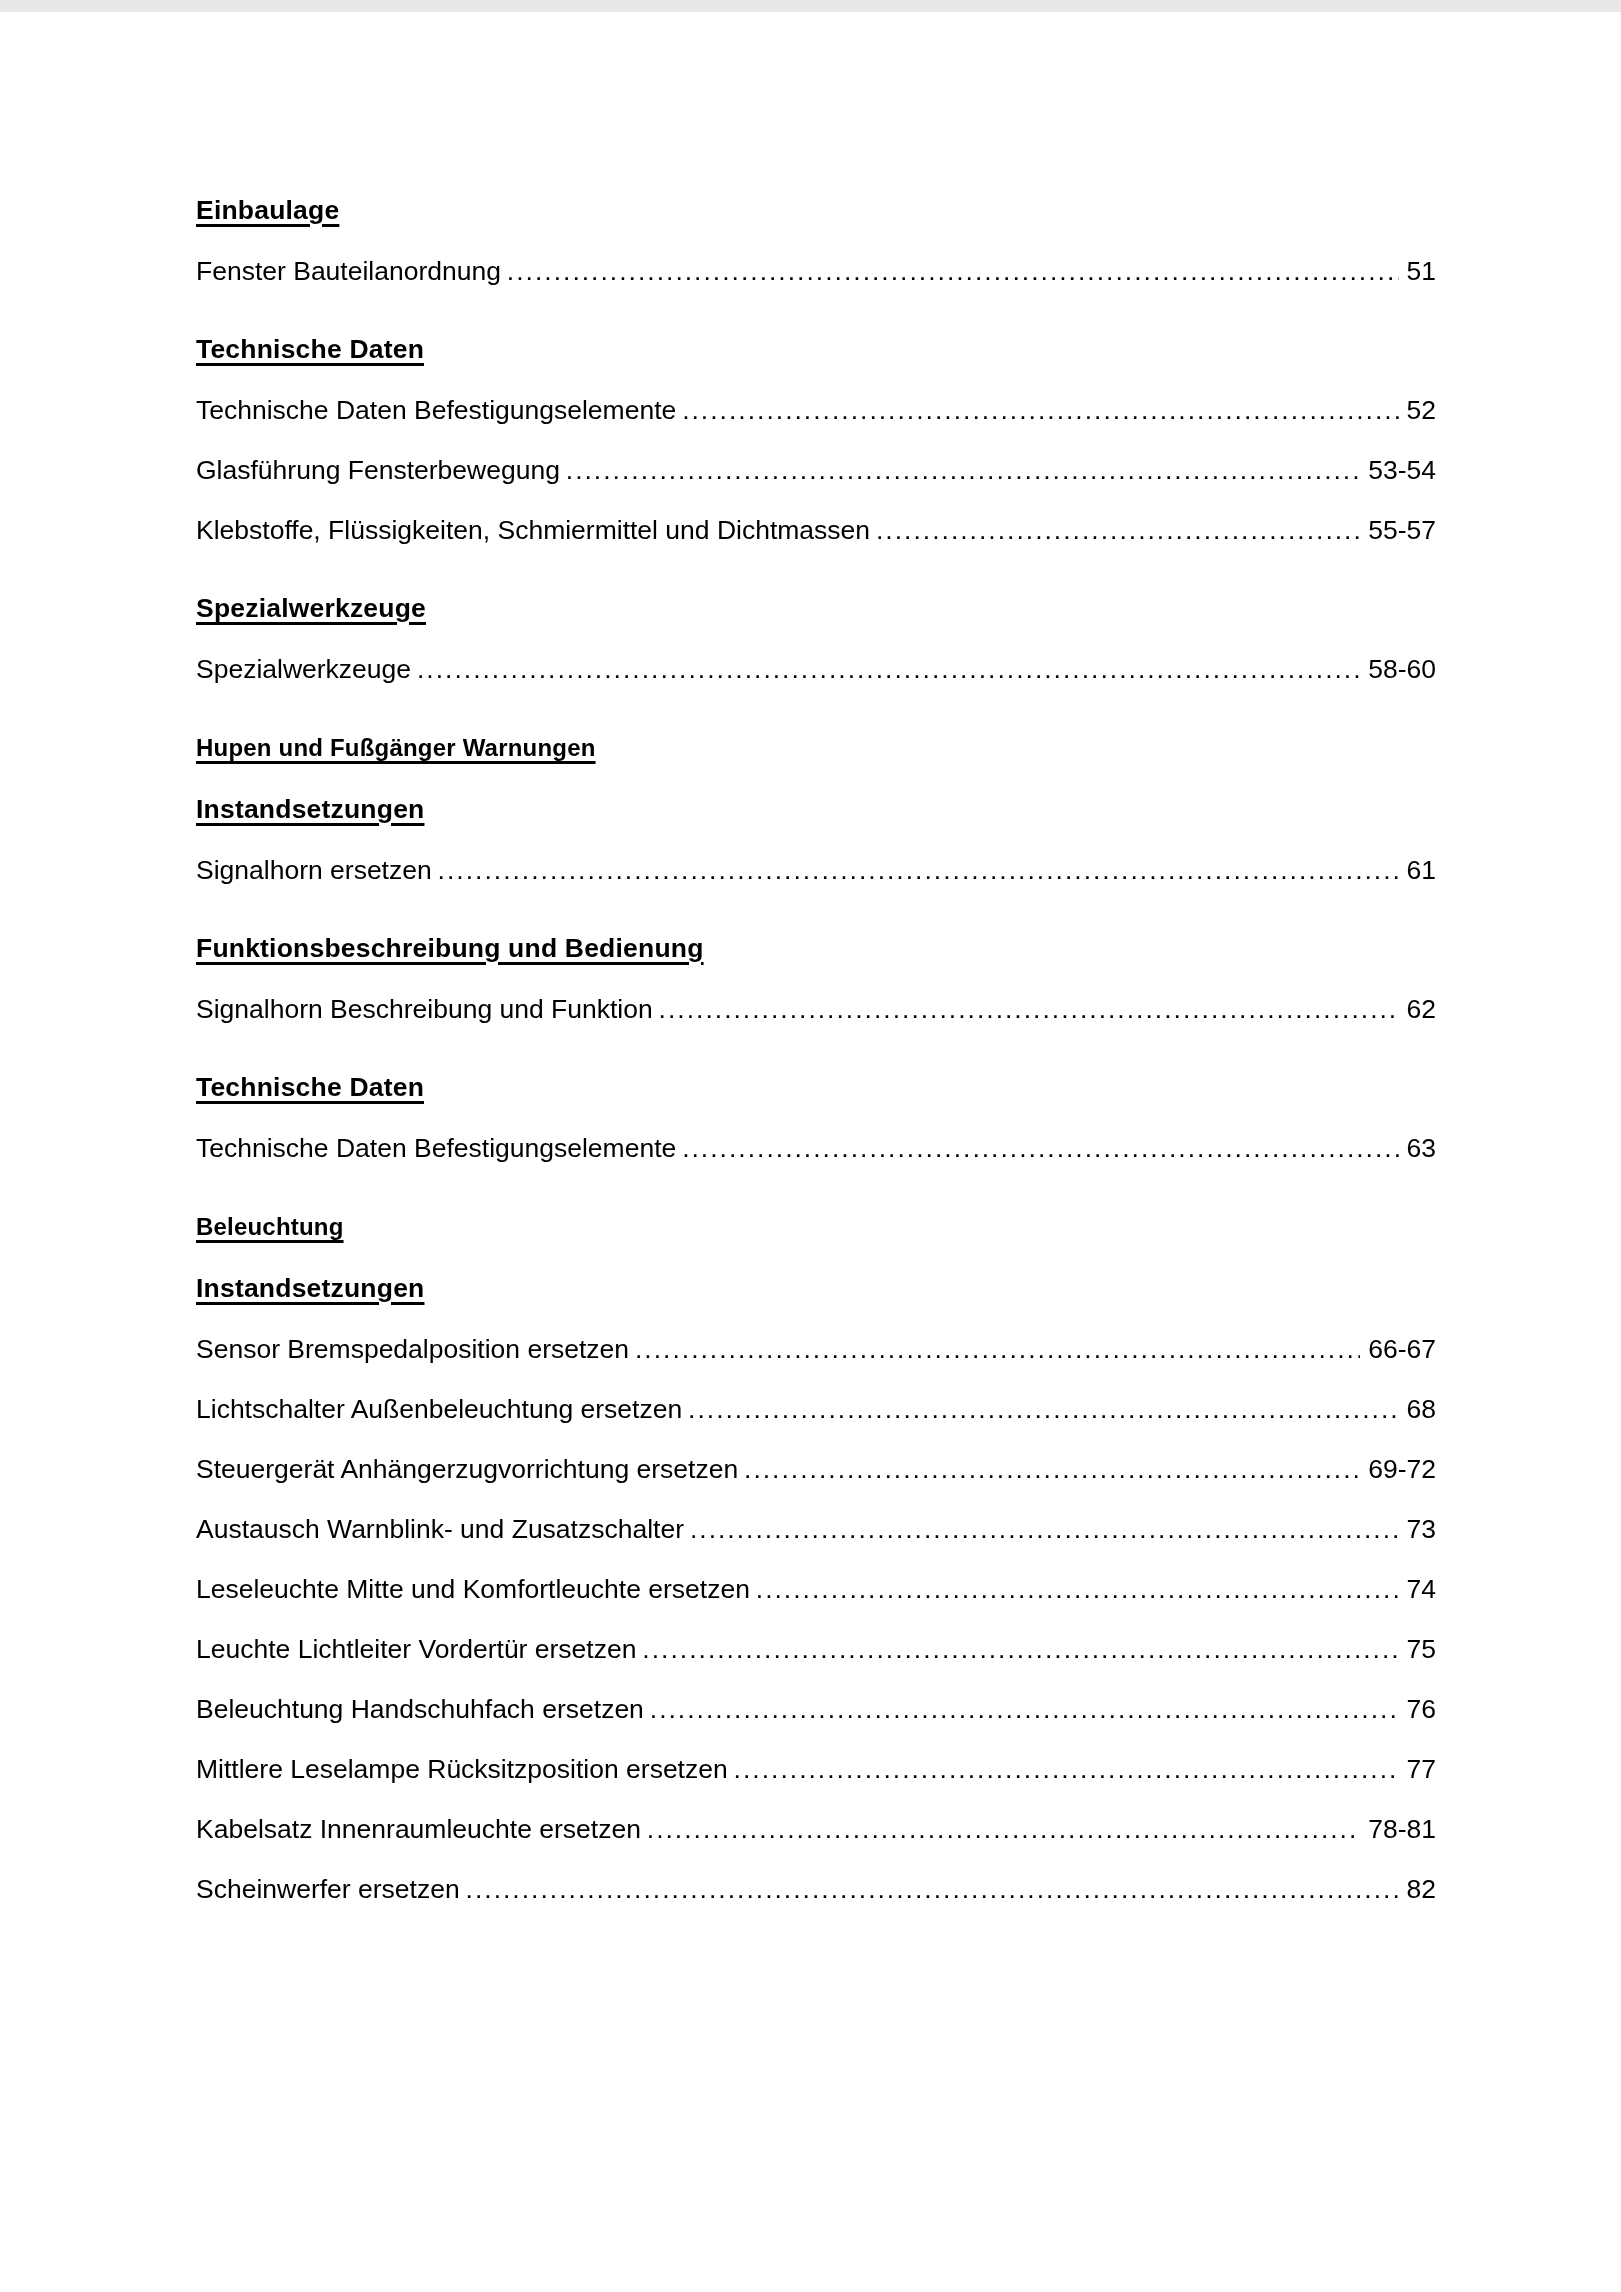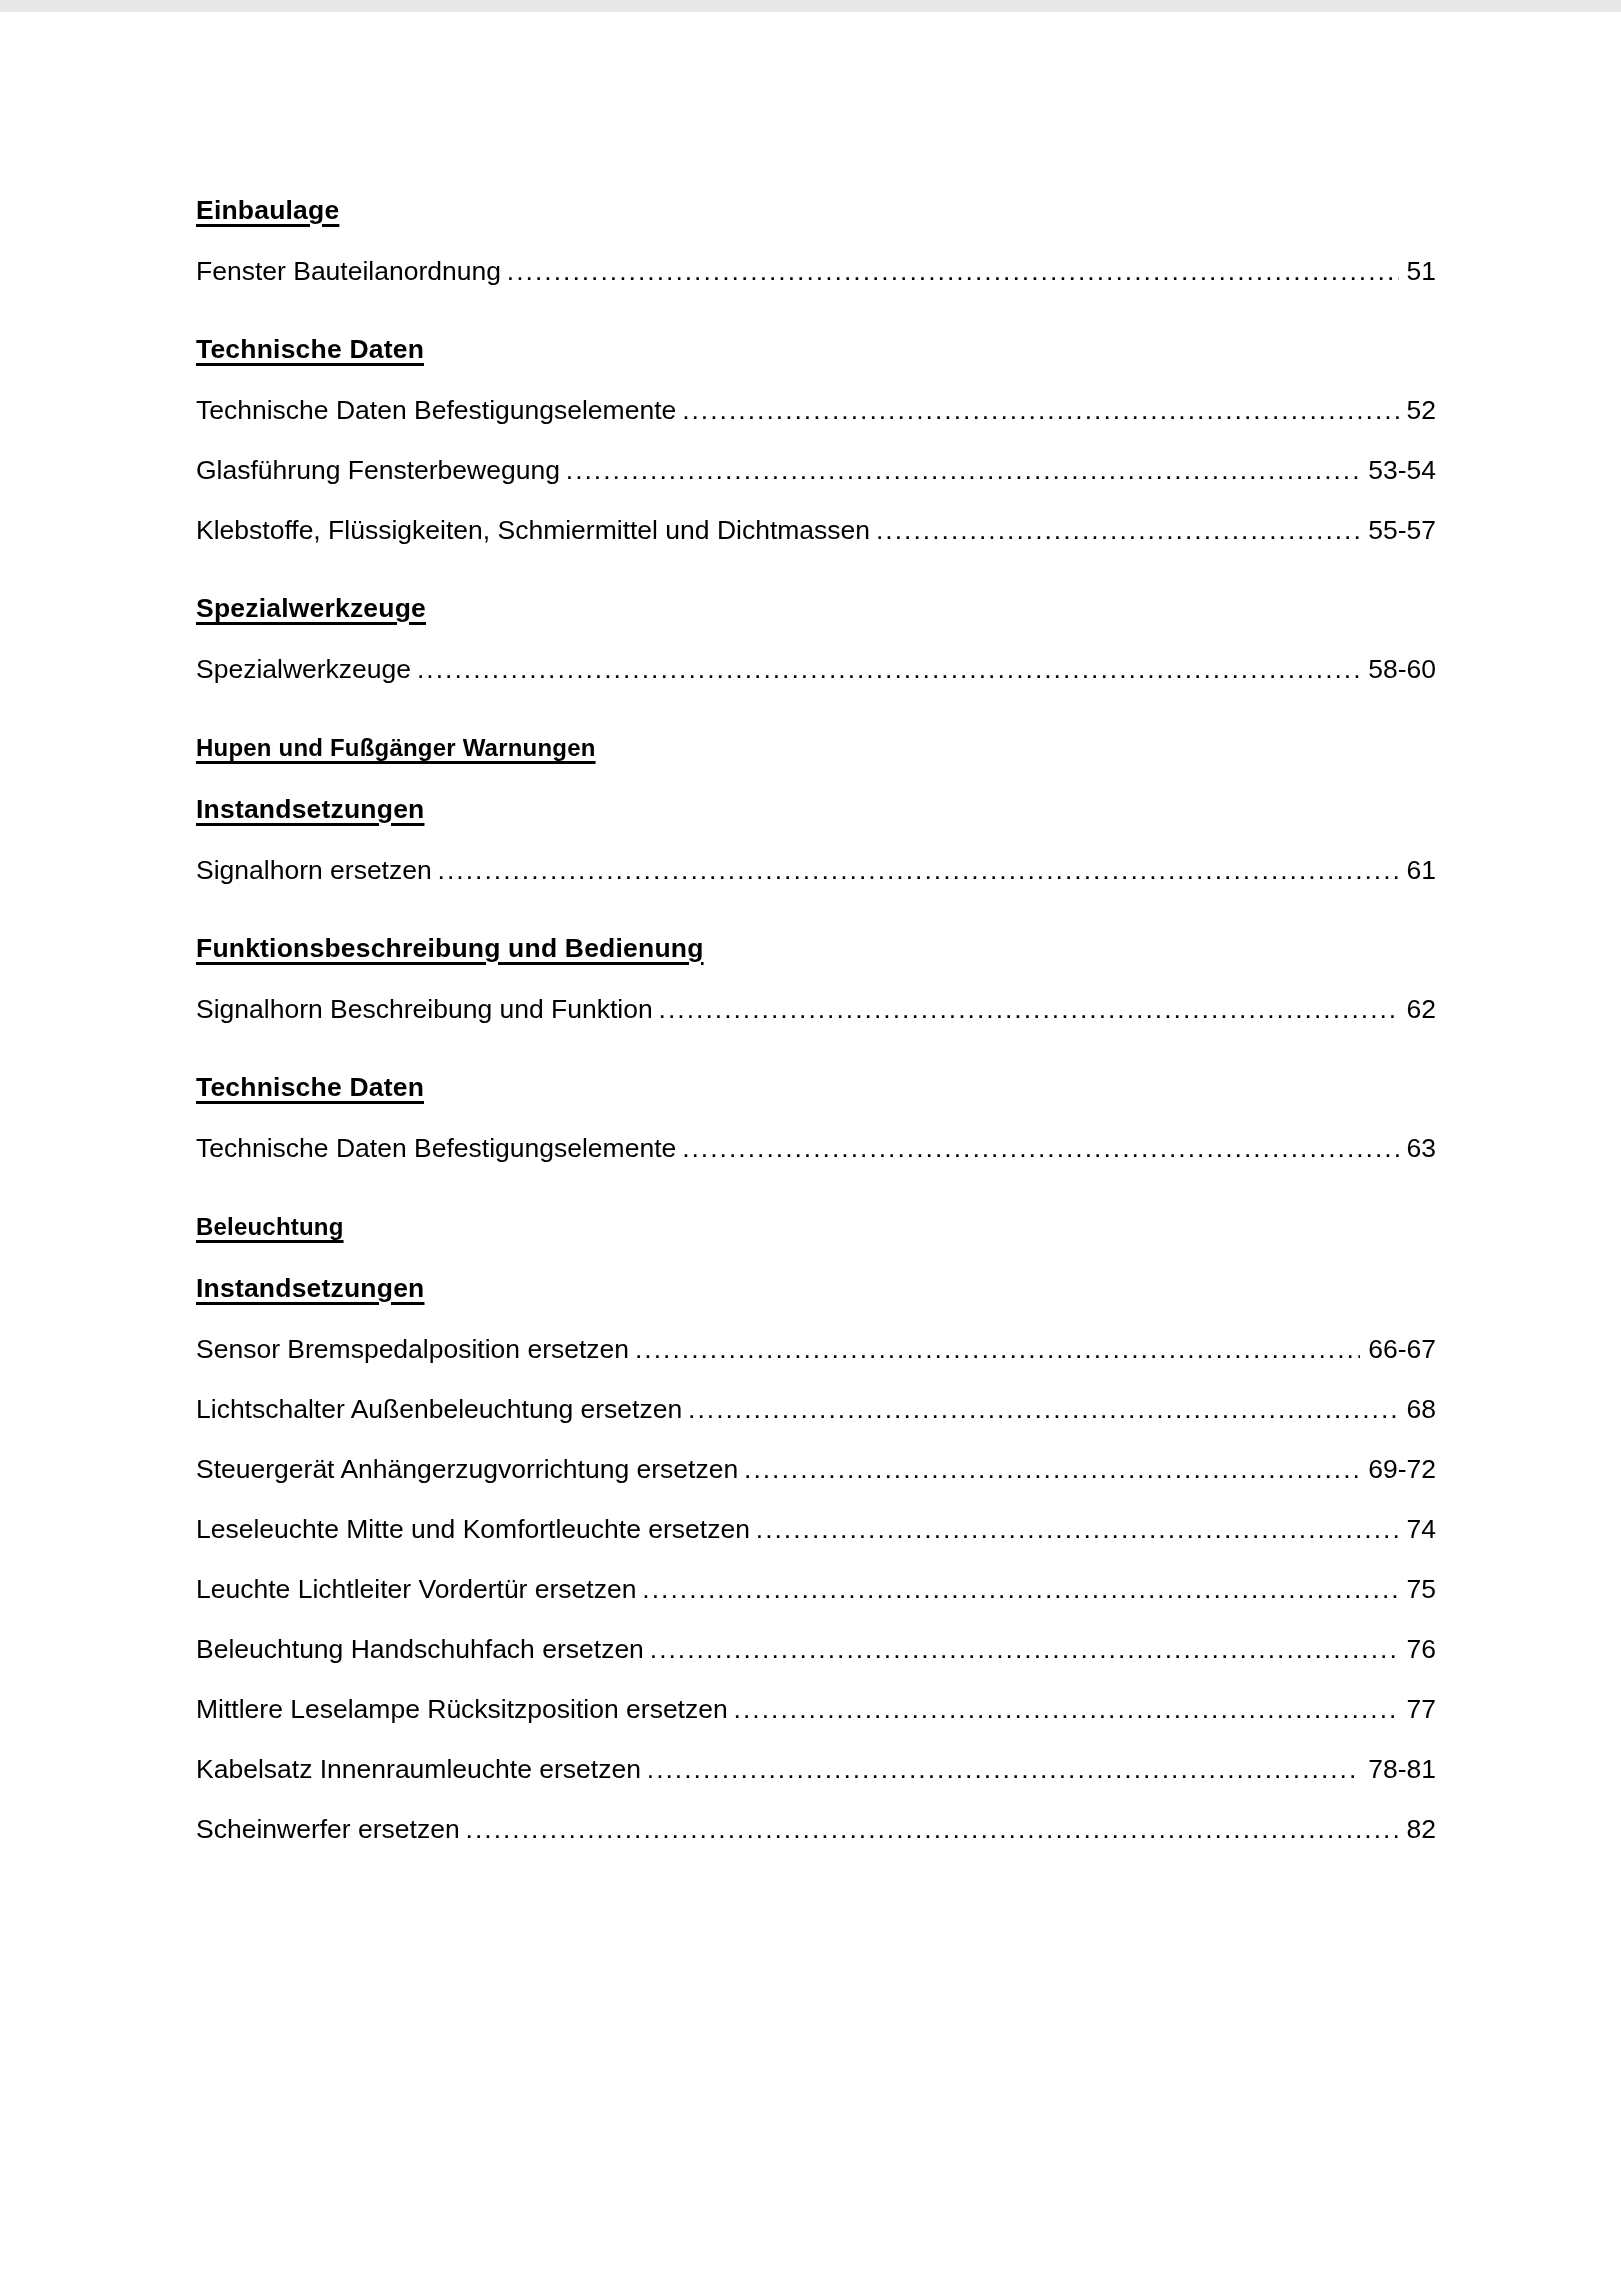--- a/index.html
+++ b/index.html
@@ -133,20 +133,25 @@
           <span class="entry-title">Lichtschalter Außenbeleuchtung ersetzen</span>
           <span class="leader"></span>
           <span class="page-num">68</span>
         </div>
         <div class="toc-entry">
           <span class="entry-title">Steuergerät Anhängerzugvorrichtung ersetzen</span>
           <span class="leader"></span>
           <span class="page-num">69-72</span>
         </div>
         <div class="toc-entry">
+          <span class="entry-title">Austausch Warnblink- und Zusatzschalter</span>
+          <span class="leader"></span>
+          <span class="page-num">73</span>
+        </div>
+        <div class="toc-entry">
           <span class="entry-title">Leseleuchte Mitte und Komfortleuchte ersetzen</span>
           <span class="leader"></span>
           <span class="page-num">74</span>
         </div>
         <div class="toc-entry">
           <span class="entry-title">Leuchte Lichtleiter Vordertür ersetzen</span>
           <span class="leader"></span>
           <span class="page-num">75</span>
         </div>
         <div class="toc-entry">

